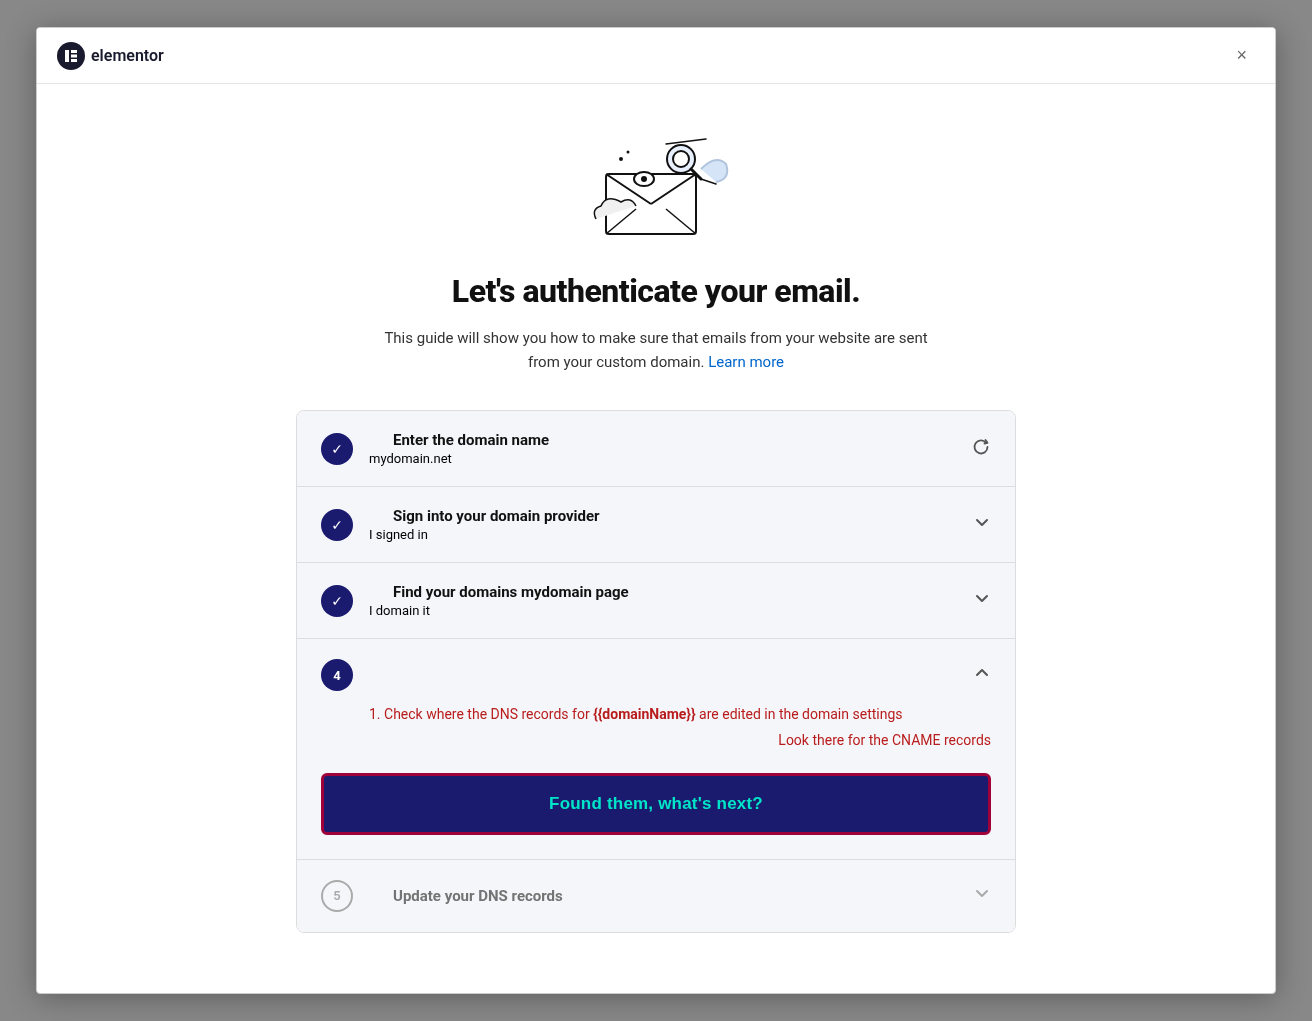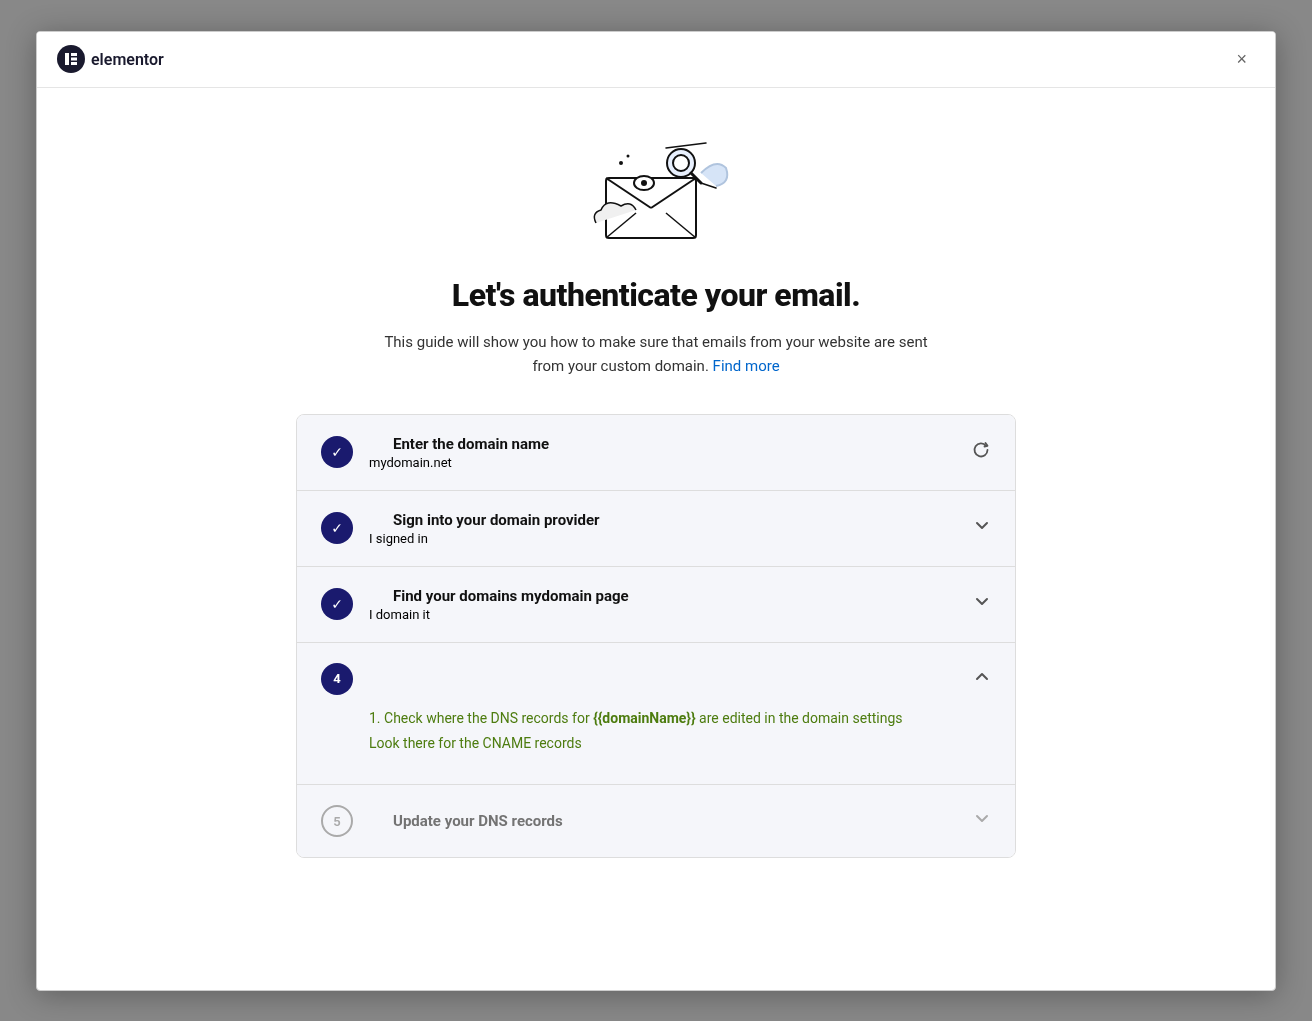--- a/index.html
+++ b/index.html
@@ -175,21 +175,21 @@
       color: #555;
       font-size: 18px;
       flex-shrink: 0;
     }
     .step-content {
       width: 100%;
       padding: 12px 0 8px 48px;
     }
     .step-content-item {
       font-size: 14px;
-      color: #4d7c0f;
+      color: #b91c1c;
       line-height: 1.7;
     }
     .step-content-item strong {
       font-weight: 700;
     }
     .found-btn-wrapper {
       width: 100%;
       padding: 12px 0 4px 0;
     }
     .found-btn {
@@ -254,21 +254,21 @@
         <circle cx="52" cy="28" r="1.5" fill="#111"></circle>
 
         <path d="M20 95 Q15 85 25 82 Q30 70 45 78 Q55 72 60 82" stroke="#111" stroke-width="1.5" fill="#f0f0f0"></path>
       </svg>
     </div>
 
     <h1 class="main-title">Let's authenticate your email.</h1>
 
     <p class="subtitle">
       <span>This guide will show you how to make sure that emails from your website are sent from your custom domain.</span>
-      <a href="#">Find more</a>
+      <a href="#">Learn more</a>
     </p>
 
     <div class="steps-container">
 
       <div class="step-row">
         <div class="step-header">
           <div class="step-icon completed">
             <span class="checkmark">✓</span>
           </div>
           <div class="step-text">
@@ -327,21 +327,24 @@
           <div class="step-action">
             <svg width="18" height="18" viewBox="0 0 18 18" fill="none" stroke="#555" stroke-width="2" stroke-linecap="round" stroke-linejoin="round">
               <polyline points="4,11 9,6 14,11"></polyline>
             </svg>
           </div>
         </div>
         <div class="step-content">
           <div class="step-content-item">
             1. Check where the DNS records for <strong>{{domainName}}</strong> are edited in the domain settings
           </div>
-          <div class="step-content-item" style="margin-top:2px;">Look there for the CNAME records</div>
+          <div class="step-content-item" style="margin-top:2px;text-align:right;">Look there for the CNAME records</div>
+        </div>
+        <div class="found-btn-wrapper">
+          <button class="found-btn">Found them, what's next?</button>
         </div>
       </div>
 
       <div class="step-row">
         <div class="step-header">
           <div class="step-icon disabled">
             <span>5</span>
           </div>
           <div class="step-text">
             <div class="step-title disabled">Update your DNS records</div>

